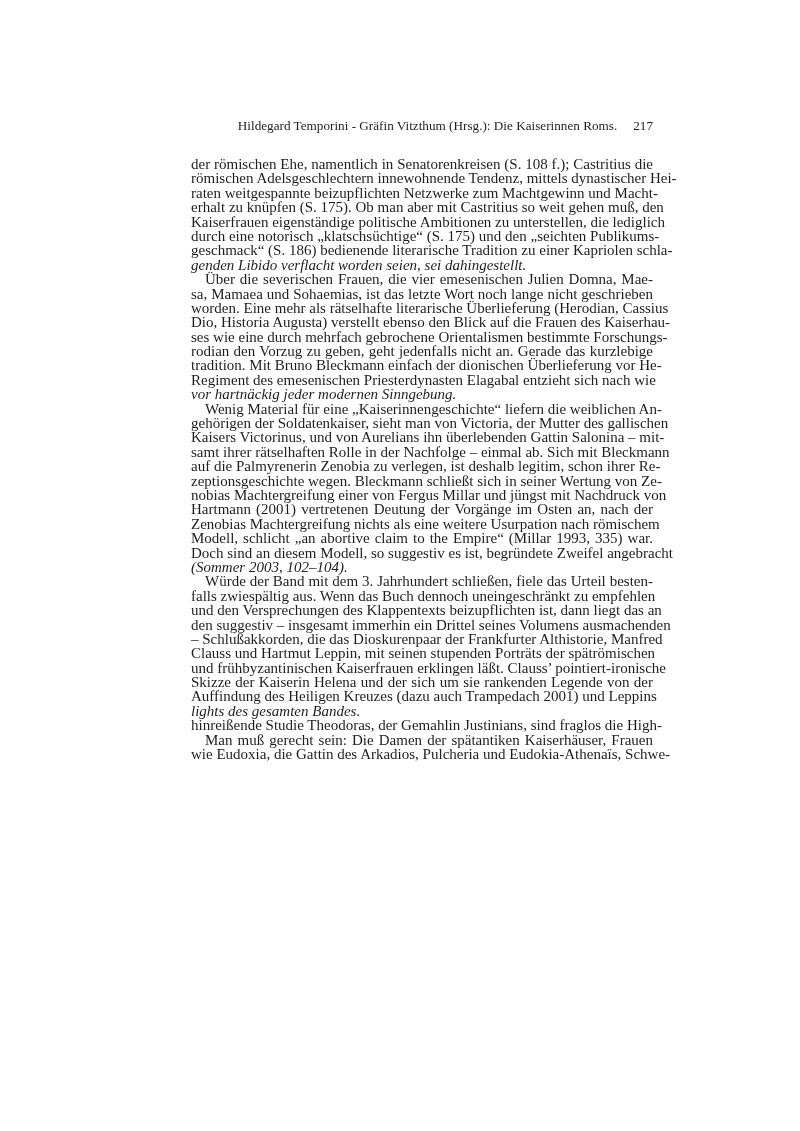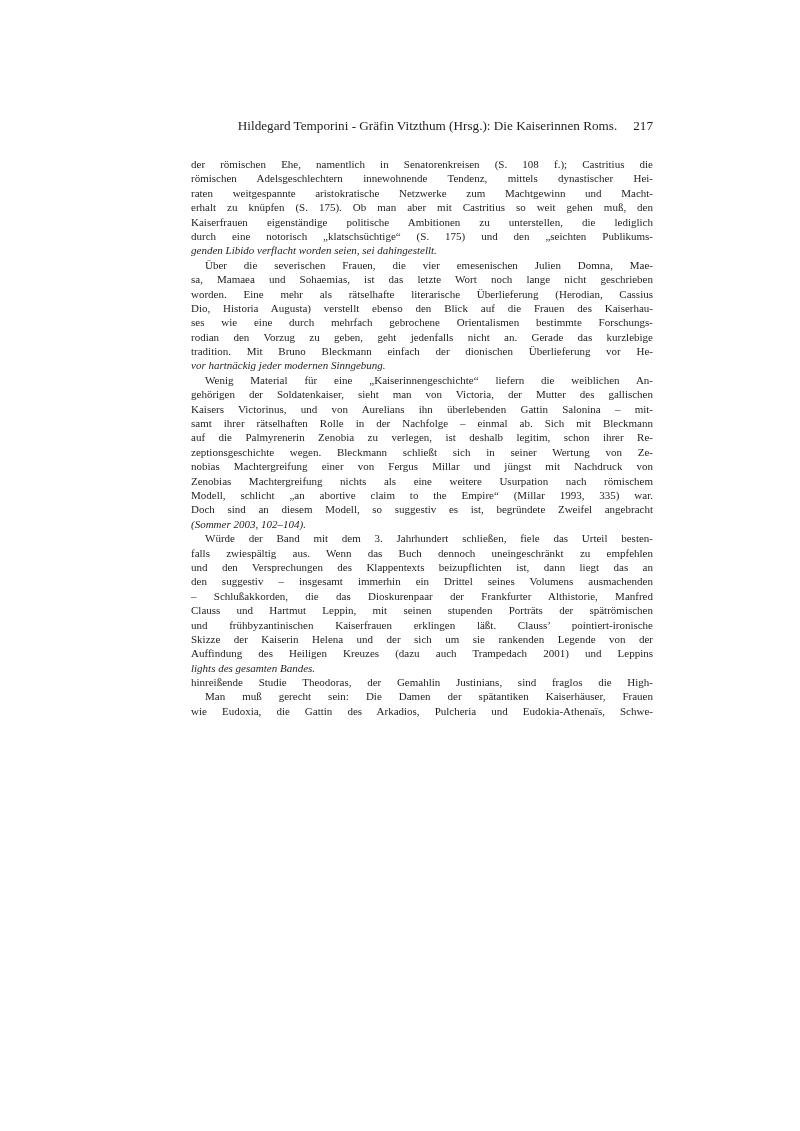--- a/index.html
+++ b/index.html
@@ -8,63 +8,66 @@
   .running-head {
     position: absolute; left: 191px; width: 462px; top: 119px;
     font-family: "Liberation Serif", "DejaVu Serif", serif;
     font-size: 13.2px; line-height: 14px; color: #1e1e1e;
     text-align: right; white-space: nowrap;
   }
   .running-head .title { margin-right: 16px; }
   .body-text {
     position: absolute; left: 191px; top: 157px; width: 462px;
     font-family: "Liberation Serif", "DejaVu Serif", serif;
-    font-size: 11px; line-height: 14.4px; color: #1e1e1e;
+    font-size: 15px; line-height: 14.4px; color: #1e1e1e;
   }
   .para { margin: 0; }
   .line { display: block; text-align: justify; text-align-last: justify; white-space: nowrap; height: 14.4px; overflow: visible; }
   .line.last { text-align-last: left; font-style: italic; }
   .para.indent .line.first { text-indent: 14px; }
 </style>
 </head>
 <body>
 
 <div class="page">
   <div class="running-head">
     <span class="title">Hildegard Temporini - Gräfin Vitzthum (Hrsg.): Die Kaiserinnen Roms.</span><span>217</span>
   </div>
 
   <div class="body-text" id="body-text">
       <div class="para">
         <span class="line first">der römischen Ehe, namentlich in Senatorenkreisen (S. 108 f.); Castritius die</span>
         <span class="line">römischen Adelsgeschlechtern innewohnende Tendenz, mittels dynastischer Hei-</span>
-        <span class="line">raten weitgespannte aristokratische Netzwerke zum Machtgewinn und Macht-</span>
+        <span class="line">raten weitgespannte beizupflichten Netzwerke zum Machtgewinn und Macht-</span>
         <span class="line">erhalt zu knüpfen (S. 175). Ob man aber mit Castritius so weit gehen muß, den</span>
         <span class="line">Kaiserfrauen eigenständige politische Ambitionen zu unterstellen, die lediglich</span>
         <span class="line">durch eine notorisch „klatschsüchtige“ (S. 175) und den „seichten Publikums-</span>
+        <span class="line">geschmack“ (S. 186) bedienende literarische Tradition zu einer Kapriolen schla-</span>
         <span class="line last">genden Libido verflacht worden seien, sei dahingestellt.</span>
       </div>
       <div class="para indent">
         <span class="line first">Über die severischen Frauen, die vier emesenischen Julien Domna, Mae-</span>
         <span class="line">sa, Mamaea und Sohaemias, ist das letzte Wort noch lange nicht geschrieben</span>
         <span class="line">worden. Eine mehr als rätselhafte literarische Überlieferung (Herodian, Cassius</span>
         <span class="line">Dio, Historia Augusta) verstellt ebenso den Blick auf die Frauen des Kaiserhau-</span>
         <span class="line">ses wie eine durch mehrfach gebrochene Orientalismen bestimmte Forschungs-</span>
         <span class="line">rodian den Vorzug zu geben, geht jedenfalls nicht an. Gerade das kurzlebige</span>
         <span class="line">tradition. Mit Bruno Bleckmann einfach der dionischen Überlieferung vor He-</span>
+        <span class="line">Regiment des emesenischen Priesterdynasten Elagabal entzieht sich nach wie</span>
         <span class="line last">vor hartnäckig jeder modernen Sinngebung.</span>
       </div>
       <div class="para indent">
         <span class="line first">Wenig Material für eine „Kaiserinnengeschichte“ liefern die weiblichen An-</span>
         <span class="line">gehörigen der Soldatenkaiser, sieht man von Victoria, der Mutter des gallischen</span>
         <span class="line">Kaisers Victorinus, und von Aurelians ihn überlebenden Gattin Salonina – mit-</span>
         <span class="line">samt ihrer rätselhaften Rolle in der Nachfolge – einmal ab. Sich mit Bleckmann</span>
         <span class="line">auf die Palmyrenerin Zenobia zu verlegen, ist deshalb legitim, schon ihrer Re-</span>
         <span class="line">zeptionsgeschichte wegen. Bleckmann schließt sich in seiner Wertung von Ze-</span>
         <span class="line">nobias Machtergreifung einer von Fergus Millar und jüngst mit Nachdruck von</span>
+        <span class="line">Hartmann (2001) vertretenen Deutung der Vorgänge im Osten an, nach der</span>
         <span class="line">Zenobias Machtergreifung nichts als eine weitere Usurpation nach römischem</span>
         <span class="line">Modell, schlicht „an abortive claim to the Empire“ (Millar 1993, 335) war.</span>
         <span class="line">Doch sind an diesem Modell, so suggestiv es ist, begründete Zweifel angebracht</span>
         <span class="line last">(Sommer 2003, 102–104).</span>
       </div>
       <div class="para indent">
         <span class="line first">Würde der Band mit dem 3. Jahrhundert schließen, fiele das Urteil besten-</span>
         <span class="line">falls zwiespältig aus. Wenn das Buch dennoch uneingeschränkt zu empfehlen</span>
         <span class="line">und den Versprechungen des Klappentexts beizupflichten ist, dann liegt das an</span>
         <span class="line">den suggestiv – insgesamt immerhin ein Drittel seines Volumens ausmachenden</span>

